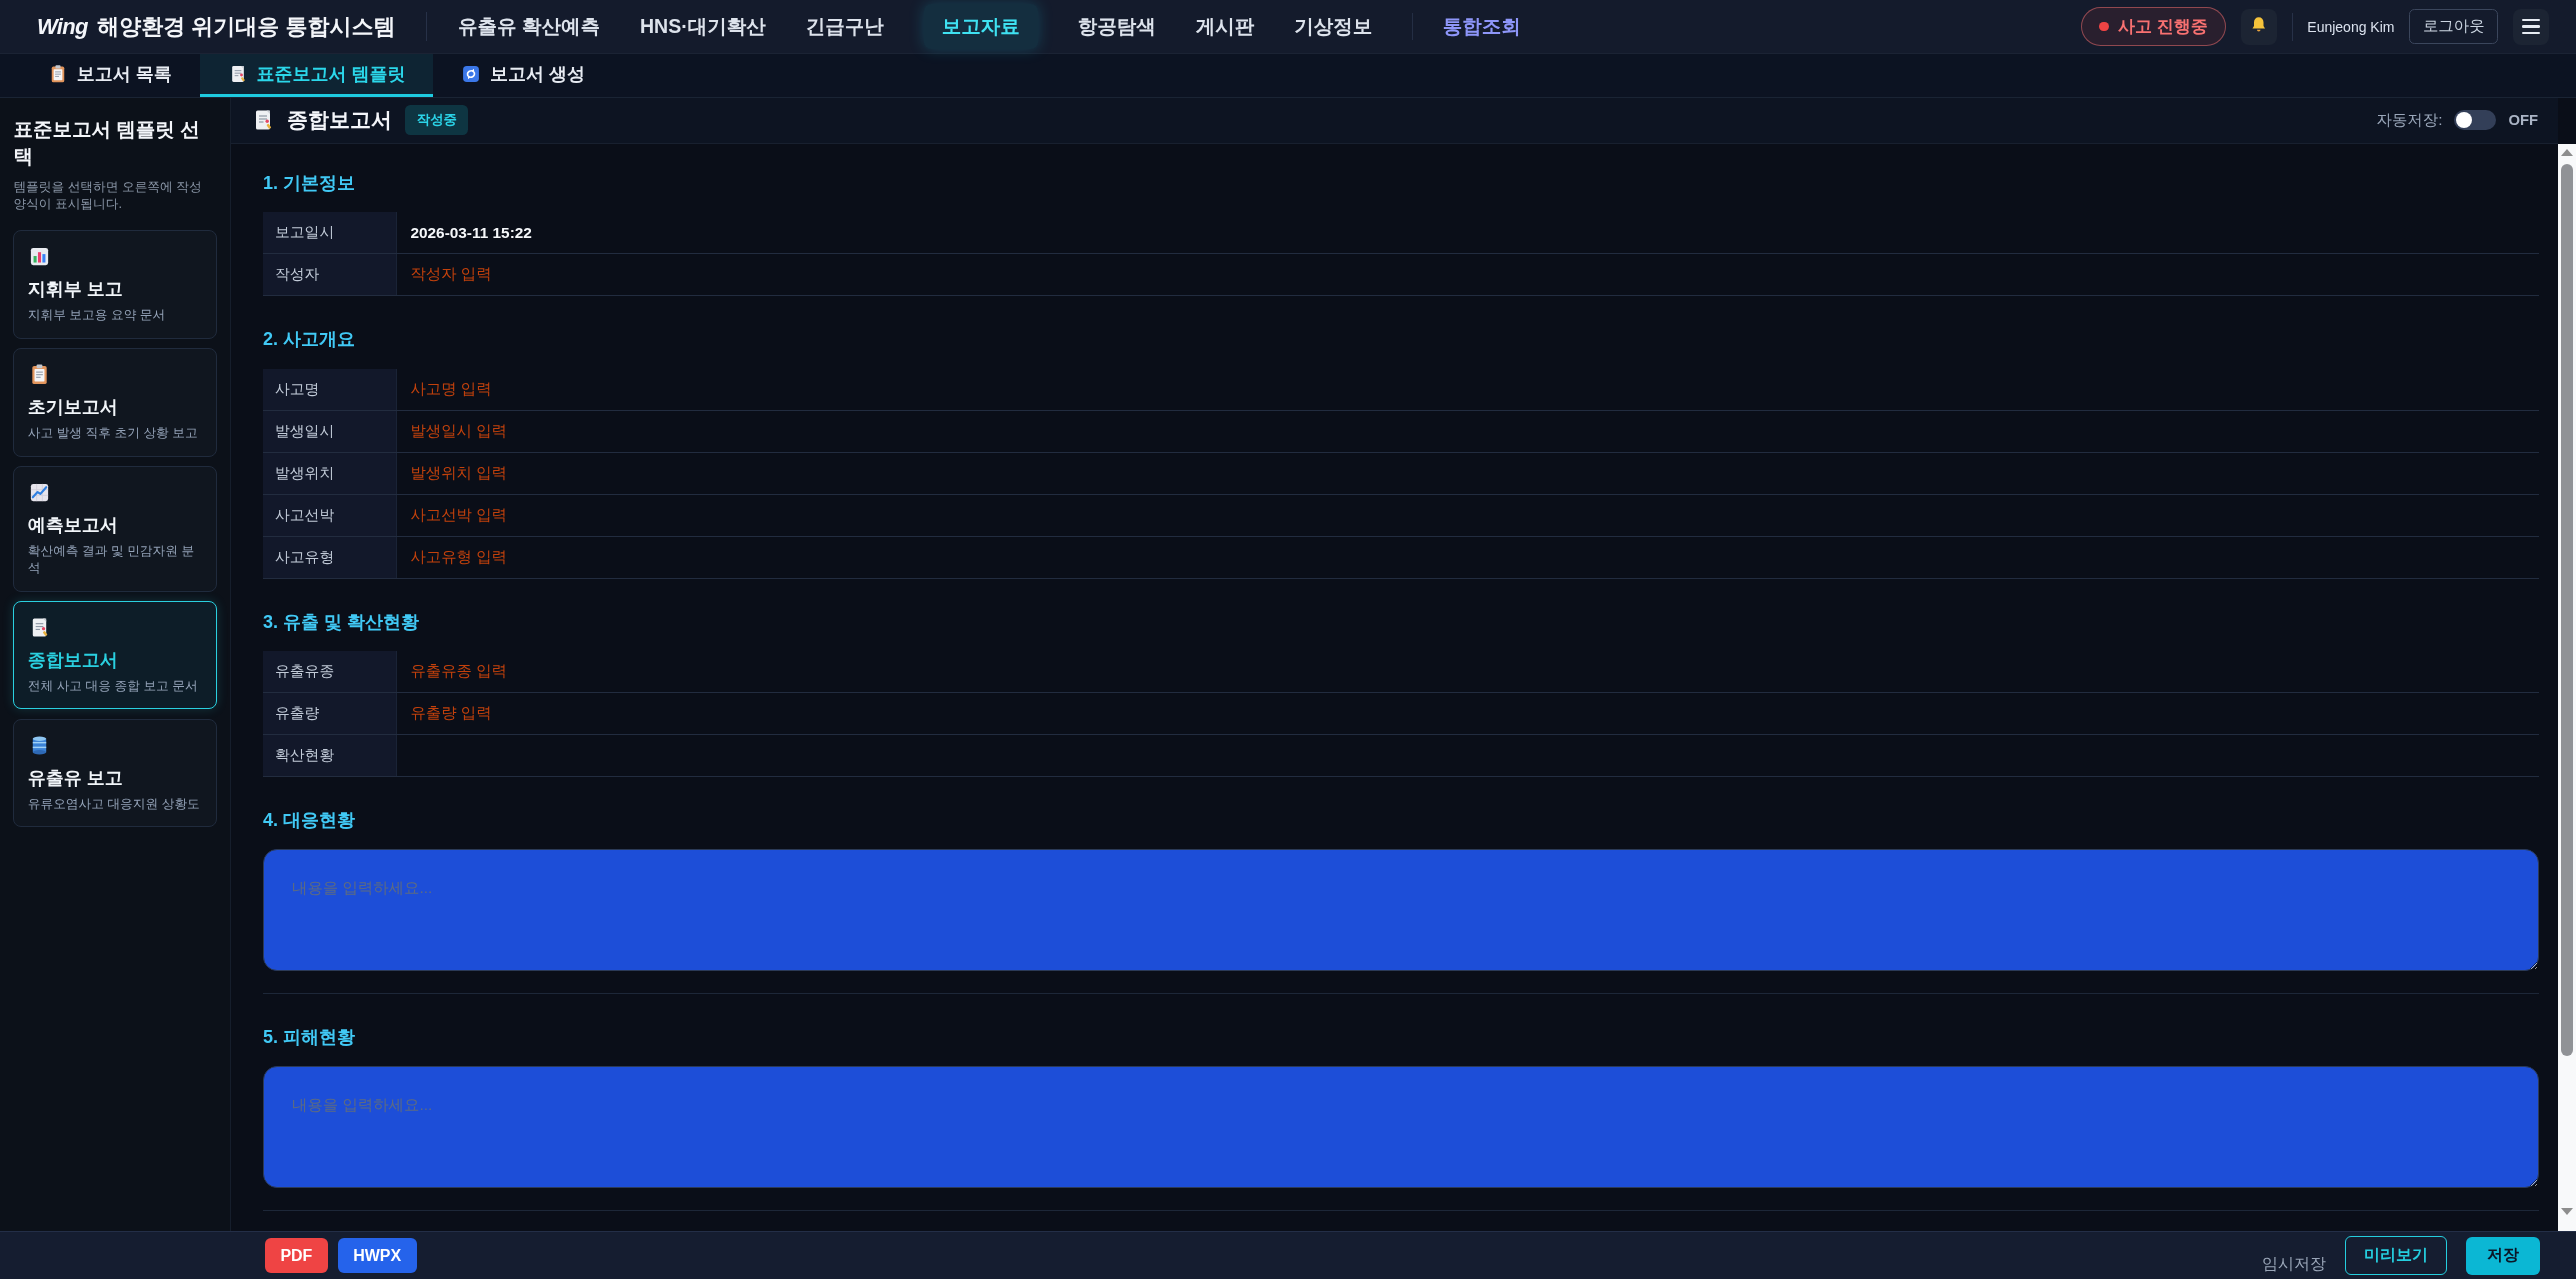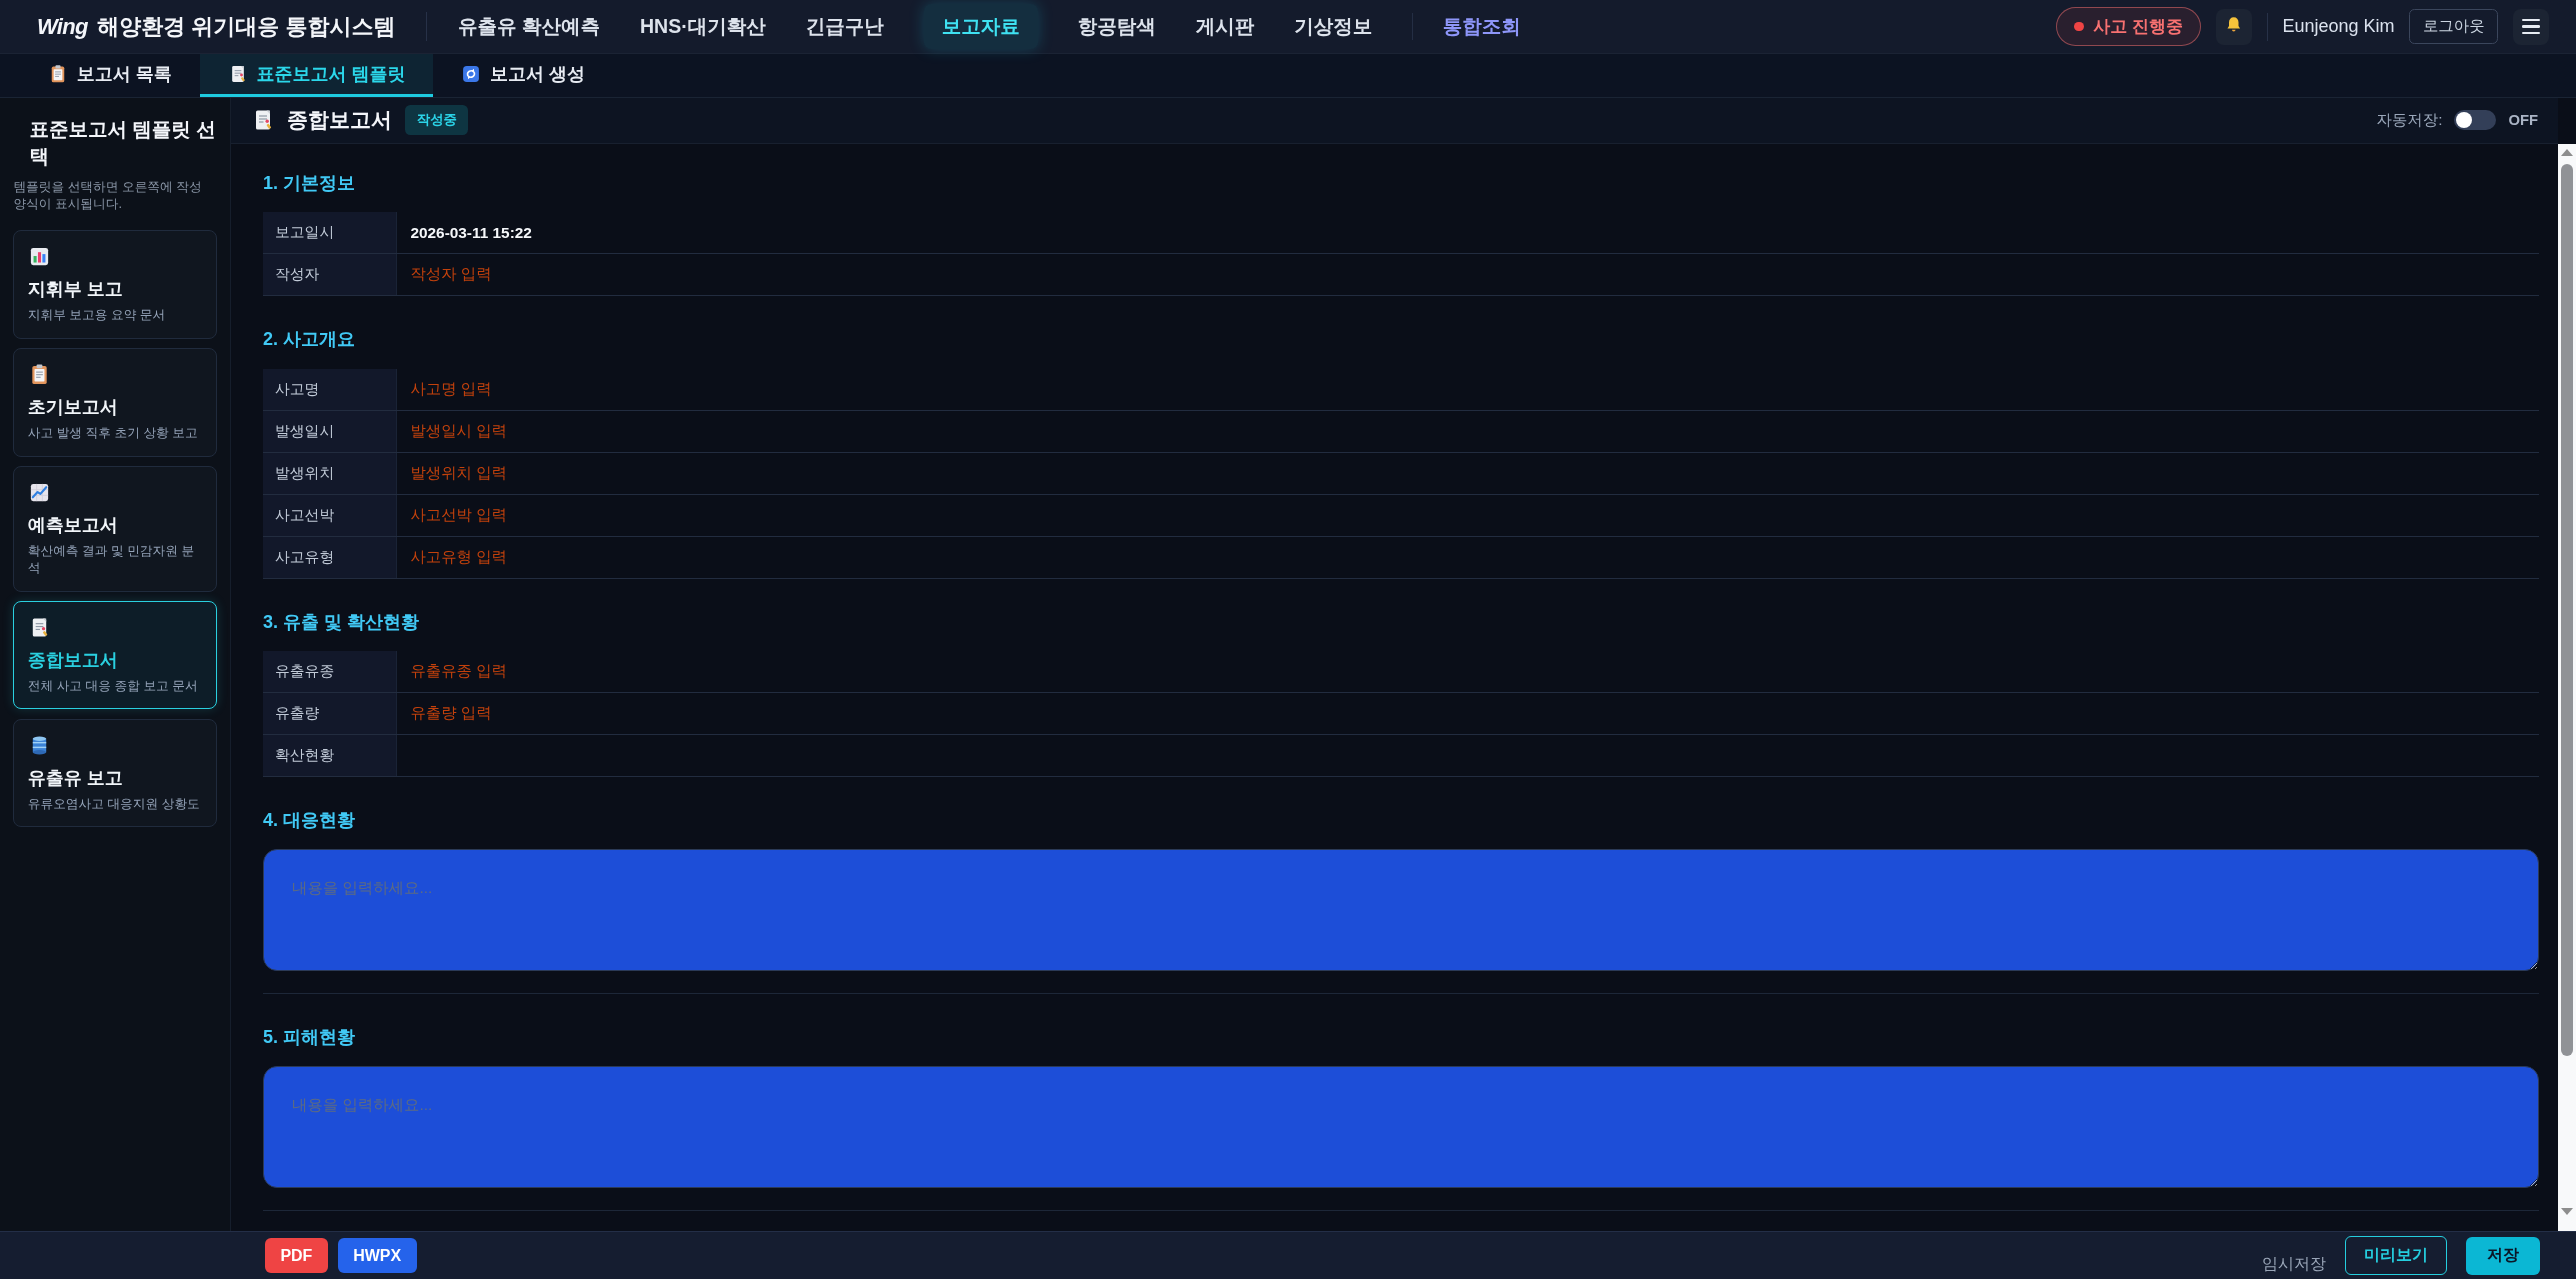--- a/index.html
+++ b/index.html
@@ -27,38 +27,38 @@
   .menu-item.highlight { color:#8e96f9; padding-left:29.5px; border-left:0.7px solid #242e44; }
   .nav-right { margin-left:auto; display:flex; align-items:center; gap:14.8px; }
   .incident-badge {
     display:flex; align-items:center; gap:9.4px; color:#f87171; font-size:17px; font-weight:600;
     border:0.7px solid rgba(248,113,113,0.5); background:rgba(239,68,68,0.10);
     border-radius:670px; padding:7.4px 17.4px; white-space:nowrap;
   }
   .incident-dot { width:9.4px; height:9.4px; border-radius:50%; background:#ef4444; }
   .icon-btn { width:36px; height:36px; border-radius:8px; background:#1c2433; display:flex; align-items:center; justify-content:center; cursor:pointer; }
   .vline { width:0.7px; height:28px; background:#273148; }
-  .user-name { font-size:18px; color:#dbe2ee; white-space:nowrap; }
+  .user-name { font-size:14px; color:#dbe2ee; white-space:nowrap; }
   .logout-btn { font-size:15.4px; color:#cbd5e1; border:0.7px solid #3b465c; border-radius:5.4px; padding:6px 12.7px; background:transparent; cursor:pointer; white-space:nowrap; }
   .burger { display:flex; flex-direction:column; gap:4px; }
   .burger span { display:block; width:17.4px; height:2.3px; background:#e7ecf3; border-radius:1.3px; }
   
   .tabbar {
     position:absolute; top:54px; left:0; right:0; height:44px; background:#0c1322;
     display:flex; align-items:stretch; padding-left:20px; border-bottom:0.7px solid #1a2434; z-index:19;
   }
   .tab { display:flex; align-items:center; gap:8.7px; padding:0 28px; font-size:18px; font-weight:bold; color:#e7ebf2; cursor:pointer; border-bottom:3.4px solid transparent; }
   .tab.active { color:#2bd7ea; background:#0e2433; border-bottom-color:#1ecbe0; }
   .tab .tic { display:flex; align-items:center; }
   
   .sidebar {
     position:absolute; top:97px; left:0; width:231px; bottom:48px;
     background:#0c1119; border-right:0.7px solid #161e2c; padding:19px 13.4px; overflow:hidden; z-index:5;
   }
-  .side-title { font-size:19.5px; font-weight:bold; color:#f4f6fa;margin-left:16px; }
+  .side-title { font-size:19.5px; font-weight:bold; color:#f4f6fa; }
   .side-sub { font-size:12.7px; color:#8b97a8; margin-top:8.7px; line-height:1.35; }
   .tpl-list { margin-top:17.4px; display:flex; flex-direction:column; gap:9.4px; }
   .tpl-card { background:#10161f; border:1px solid #202b3d; border-radius:8px; padding:13.4px; cursor:pointer; }
   .tpl-card.selected { border-color:#2ad0e0; background:#0d1d28; box-shadow:0 0 10.7px rgba(42,208,224,0.18); }
   .tpl-icon { height:24px; display:flex; align-items:center; }
   .tpl-name { font-size:18px; font-weight:bold; color:#f1f5f9; margin-top:8.7px; }
   .tpl-card.selected .tpl-name { color:#2ad0e0; }
   .tpl-desc { font-size:12.7px; color:#94a3b8; margin-top:6px; }
   
   .content-header {

